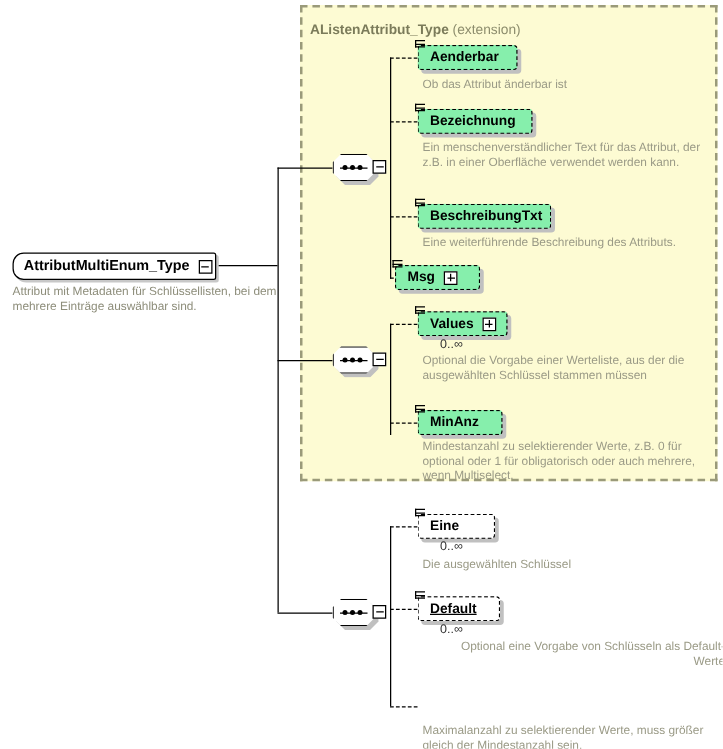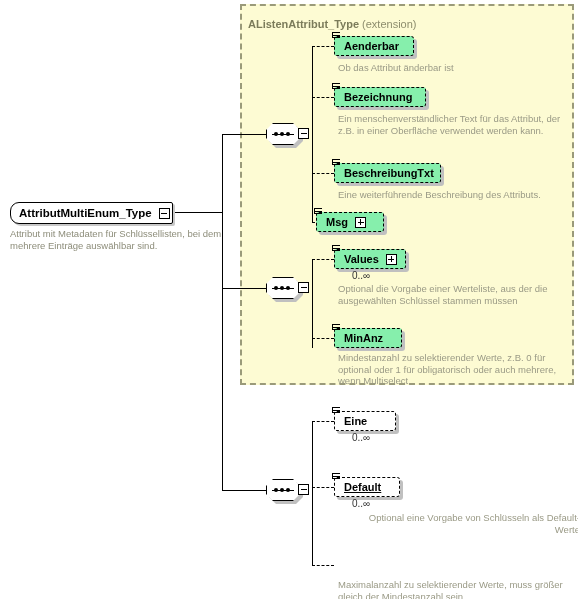--- a/index.html
+++ b/index.html
@@ -290,20 +290,21 @@
   <div class="el onwhite" style="left:334px;top:411px;width:62px;">
     <span class="el-glyph">
         <i></i>
         <i></i>
         <i></i>
         <i></i>
       </span>
     <span class="el-label">Eine</span>
   </div>
   <div class="card" style="left:352px;top:432px;">0..∞</div>
+  <div class="desc" style="left:338px;top:446px;width:232px;">Die ausgewählten Schlüssel</div>
 
   <div class="dln" style="left:312px;top:487px;width:22px;"></div>
   <div class="el onwhite" style="left:334px;top:477px;width:66px;text-decoration:underline;">
     <span class="el-glyph">
         <i></i>
         <i></i>
         <i></i>
         <i></i>
       </span>
     <span class="el-label">Default</span>

